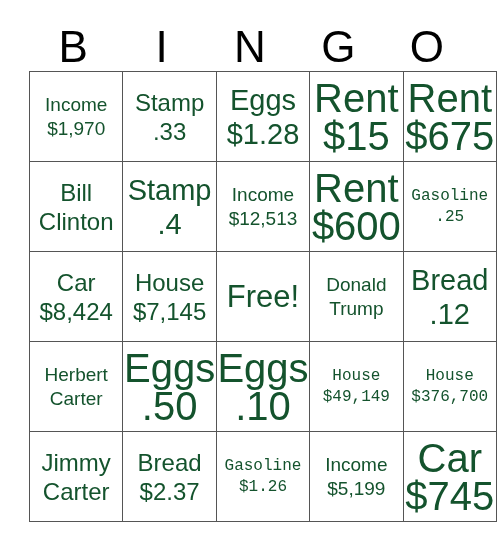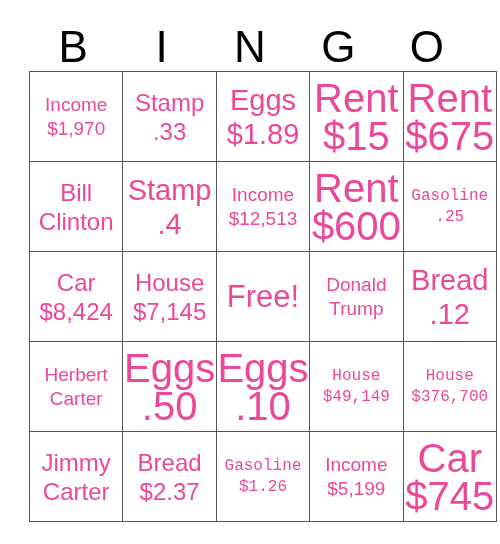--- a/index.html
+++ b/index.html
@@ -43,21 +43,21 @@
     table-layout: fixed;
   }
   table#bingo-grid td {
     border: 1px solid #555555;
     width: 88.4px;
     height: 89px;
     padding: 0 2px;
     text-align: center;
     vertical-align: middle;
     overflow: hidden;
-    color: #ec4899;
+    color: #14532d;
   }
   .cell-inner {
     display: flex;
     flex-direction: column;
     justify-content: center;
     align-items: center;
     height: 100%;
     width: 100%;
   }
   .line {
@@ -96,21 +96,21 @@
           </td>
           <td>
             <div class="cell-inner sz-md">
               <span class="line">Stamp</span>
               <span class="line">.33</span>
             </div>
           </td>
           <td>
             <div class="cell-inner sz-lg">
               <span class="line">Eggs</span>
-              <span class="line">$1.89</span>
+              <span class="line">$1.28</span>
             </div>
           </td>
           <td>
             <div class="cell-inner sz-xl">
               <span class="line">Rent</span>
               <span class="line">$15</span>
             </div>
           </td>
           <td>
             <div class="cell-inner sz-xl">

